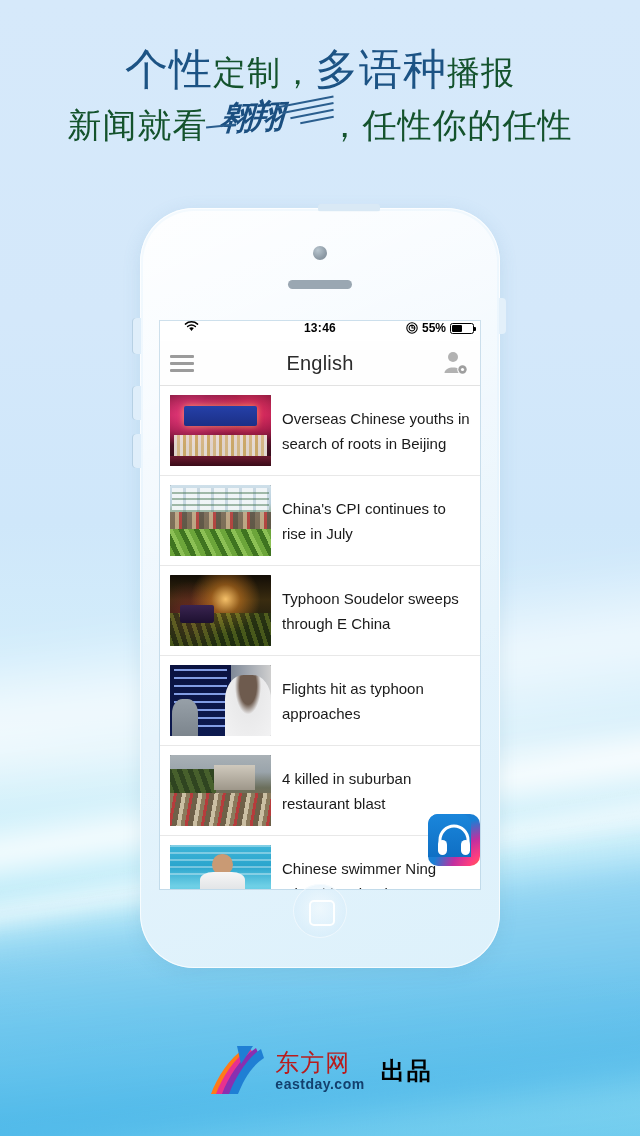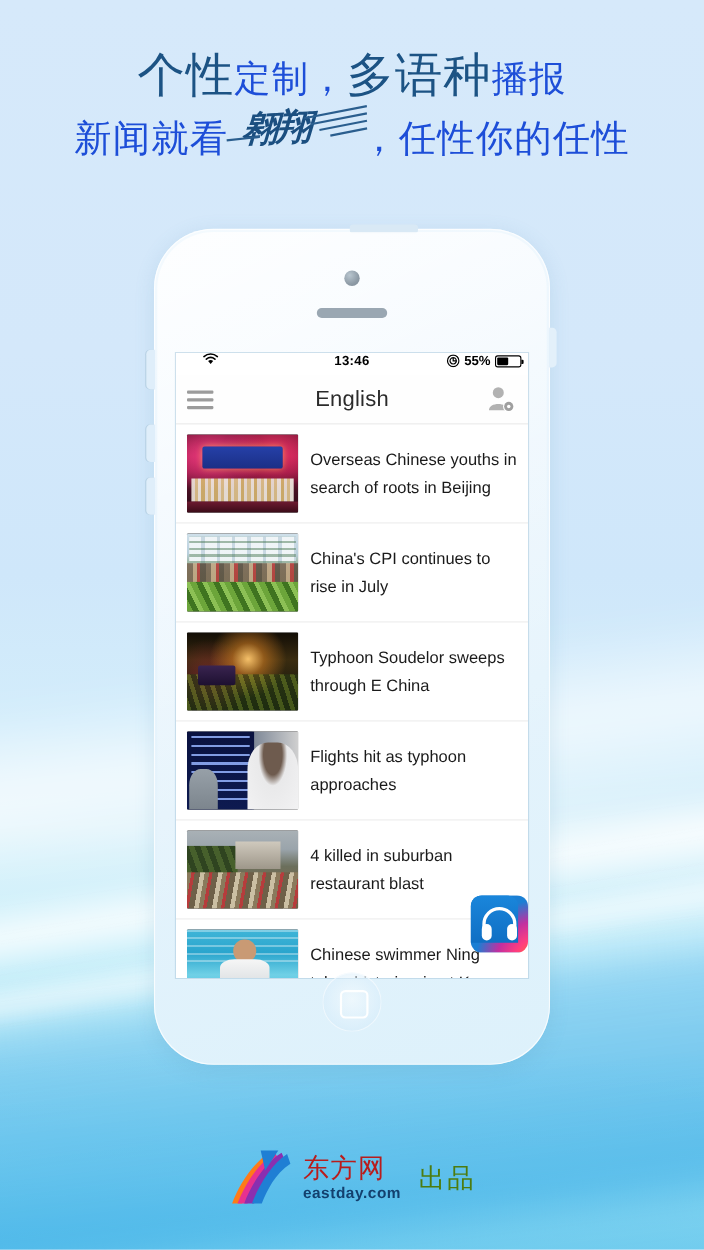--- a/index.html
+++ b/index.html
@@ -93,21 +93,21 @@
   }
   #tag-line-1 { margin-bottom: 8px; }
   .tag-strong {
     font-size: 43px;
     color: #1c5384;
     letter-spacing: 1px;
     vertical-align: baseline;
   }
   .tag-weak {
     font-size: 33px;
-    color: #1d4ed8;
+    color: #14532d;
     letter-spacing: 1px;
     vertical-align: baseline;
     text-align: center;
   }
   #tag-line-2 .tag-weak { font-size: 34px; }
   
   #brand-mark {
     display: inline-block;
     position: relative;
     width: 112px;
@@ -622,22 +622,22 @@
   }
   #footer-brand-en {
     font-size: 14px;
     font-weight: bold;
     color: #13406e;
     letter-spacing: 0.5px;
     margin-top: 2px;
   }
   #footer-suffix {
     font-size: 24px;
-    font-weight: normal;
-    color: #4d7c0f;
+    font-weight: bold;
+    color: #000000;
     letter-spacing: 2px;
     margin-left: 6px;
   }
 </style>
 </head>
 <body>
 
 <div id="bg-root">
   <div id="bg-base"></div>
   <div class="swoosh" id="swoosh-1"></div>

